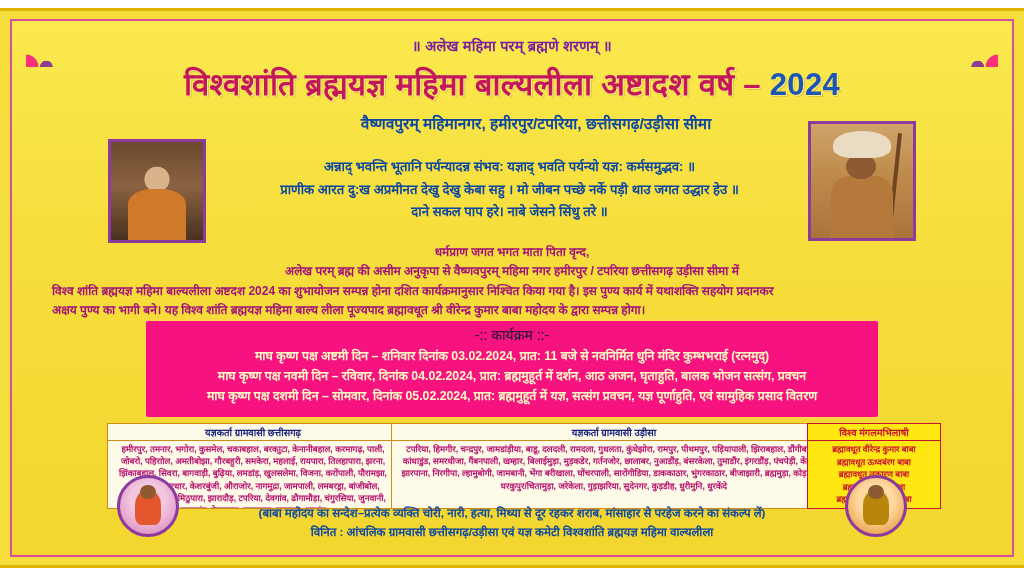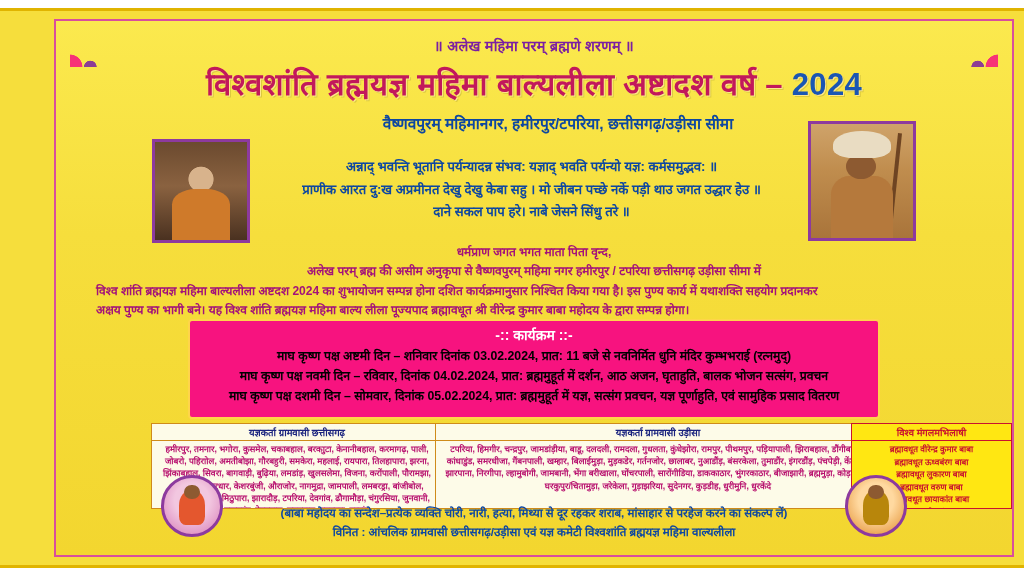--- a/index.html
+++ b/index.html
@@ -16,21 +16,20 @@
     background: #f6de3c;
     border-top: 3px solid #e0b400;
     border-bottom: 3px solid #e0b400;
   }
   
   #frame {
     position: absolute;
     left: 10px; top: 8px; right: 10px; bottom: 8px;
     border: 2px solid #d84f9c;
     background: linear-gradient(180deg,#fbe94e 0%, #f6de3c 40%, #f3d62f 100%);
-    margin-left: 44px;
   }
   .center { text-align: center; }
 
   
   .mantra {
     margin-top: 14px;
     font-size: 14.5px;
     font-weight: bold;
     color: #7b1fa2;
     letter-spacing: .2px;
@@ -119,45 +118,45 @@
   #program {
     position: absolute;
     left: 132px; right: 132px; top: 298px; height: 100px;
     background: #f7137f;
     border: 2px solid #ffd54a;
     border-radius: 4px;
     padding-top: 4px;
   }
   #program .head {
     text-align: center;
-    color: #ffffff;
-    font-weight: bold;
+    color: #0f172a;
+    font-weight: normal;
     font-size: 14px;
     margin-bottom: 3px;
   }
   #program .line {
     text-align: center;
-    color: #000000;
+    color: #fef9c3;
     font-size: 12.3px;
     font-weight: bold;
     line-height: 1.62;
     white-space: nowrap;
   }
 
   
   .colbox {
     position: absolute;
     top: 402px;
     background: #fdfbe8;
     border: 1.5px solid #cf8b1a;
     overflow: hidden;
   }
   #col-left { left: 95px; width: 292px; height: 86px; }
   #col-mid  { left: 379px; width: 446px; height: 86px; }
-  #col-right{ left: 795px; width: 161px; height: 86px; background: #ffe712; border-color: #c9132e; }
+  #col-right{ left: 795px; width: 134px; height: 86px; background: #ffe712; border-color: #c9132e; }
   .colhead {
     text-align: center;
     font-size: 9.6px;
     font-weight: bold;
     color: #1a237e;
     border-bottom: 1px solid #cf8b1a;
     padding: 2px 0 1px;
     background: #fdfbe8;
   }
   #col-right .colhead { color: #c9132e; border-bottom-color: #c9132e; background: #ffe712; }

